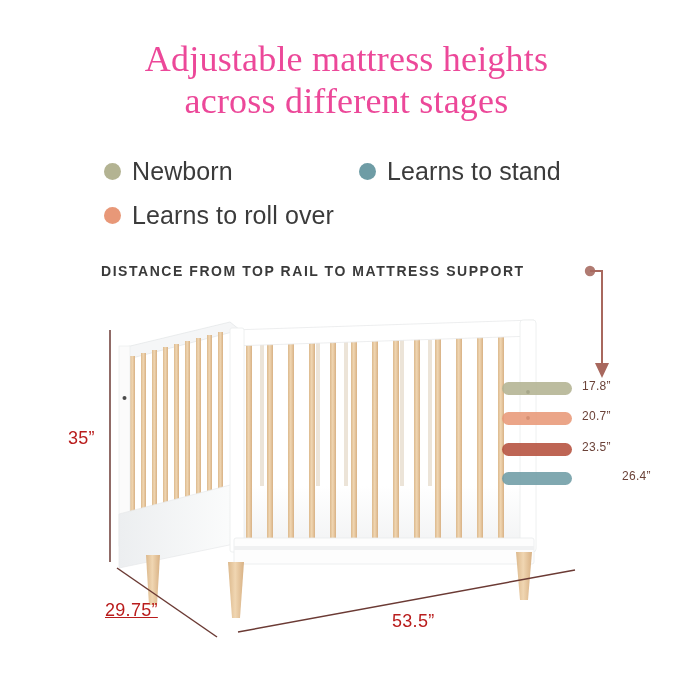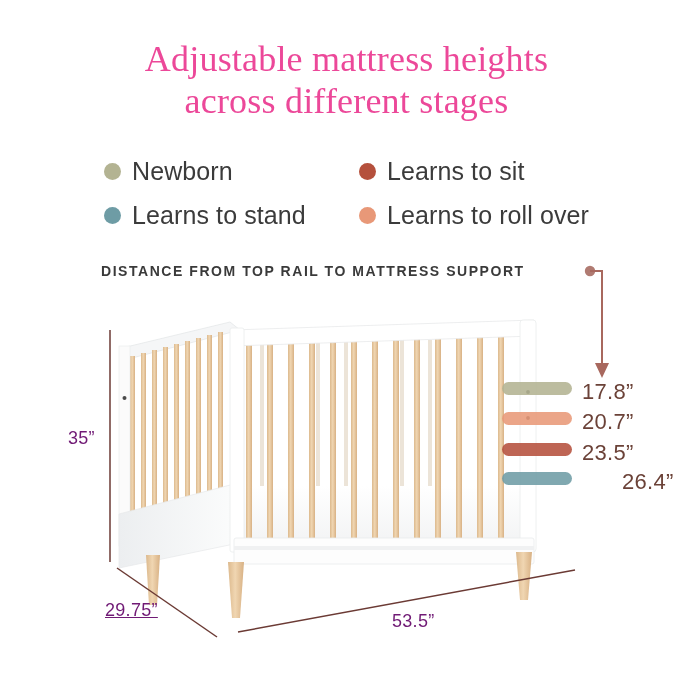--- a/index.html
+++ b/index.html
@@ -105,21 +105,21 @@
     top: 0;
     width: 679px;
     height: 679px;
     pointer-events: none;
     overflow: visible;
   }
 
   .dim-label {
     position: absolute;
     font-size: 18px;
-    color: #701a75;
+    color: #b91c1c;
     font-family: "Liberation Sans", sans-serif;
     letter-spacing: 0.3px;
     white-space: nowrap;
   }
   .dim-h35  { left: 68px;  top: 428px; }
   .dim-d29  { left: 105px; top: 600px; text-decoration: underline; }
   .dim-w53  { left: 392px; top: 611px; }
 
   
   .bars {
@@ -130,21 +130,21 @@
     height: 679px;
   }
   .bar {
     position: absolute;
     height: 13px;
     border-radius: 7px;
     opacity: 0.88;
   }
   .bar-value {
     position: absolute;
-    font-size: 22px;
+    font-size: 12px;
     color: #6b4238;
     font-family: "Liberation Sans", sans-serif;
     letter-spacing: 0.3px;
     white-space: nowrap;
   }
 </style>
 </head>
 <body>
 
 <div id="page">
@@ -154,24 +154,20 @@
     <span class="title-line">across different stages</span>
   </div>
 
   <div class="legend">
 
     <div class="legend-item">
       <span class="legend-dot" style="background-color: rgb(179, 179, 146);"></span>
       <span class="legend-label">Newborn</span>
     </div>
 
-    <div class="legend-item">
-      <span class="legend-dot" style="background-color: rgb(181, 80, 60);"></span>
-      <span class="legend-label">Learns to sit</span>
-    </div>
 
     <div class="legend-item">
       <span class="legend-dot" style="background-color: rgb(110, 156, 165);"></span>
       <span class="legend-label">Learns to stand</span>
     </div>
 
     <div class="legend-item">
       <span class="legend-dot" style="background-color: rgb(232, 152, 120);"></span>
       <span class="legend-label">Learns to roll over</span>
     </div>

